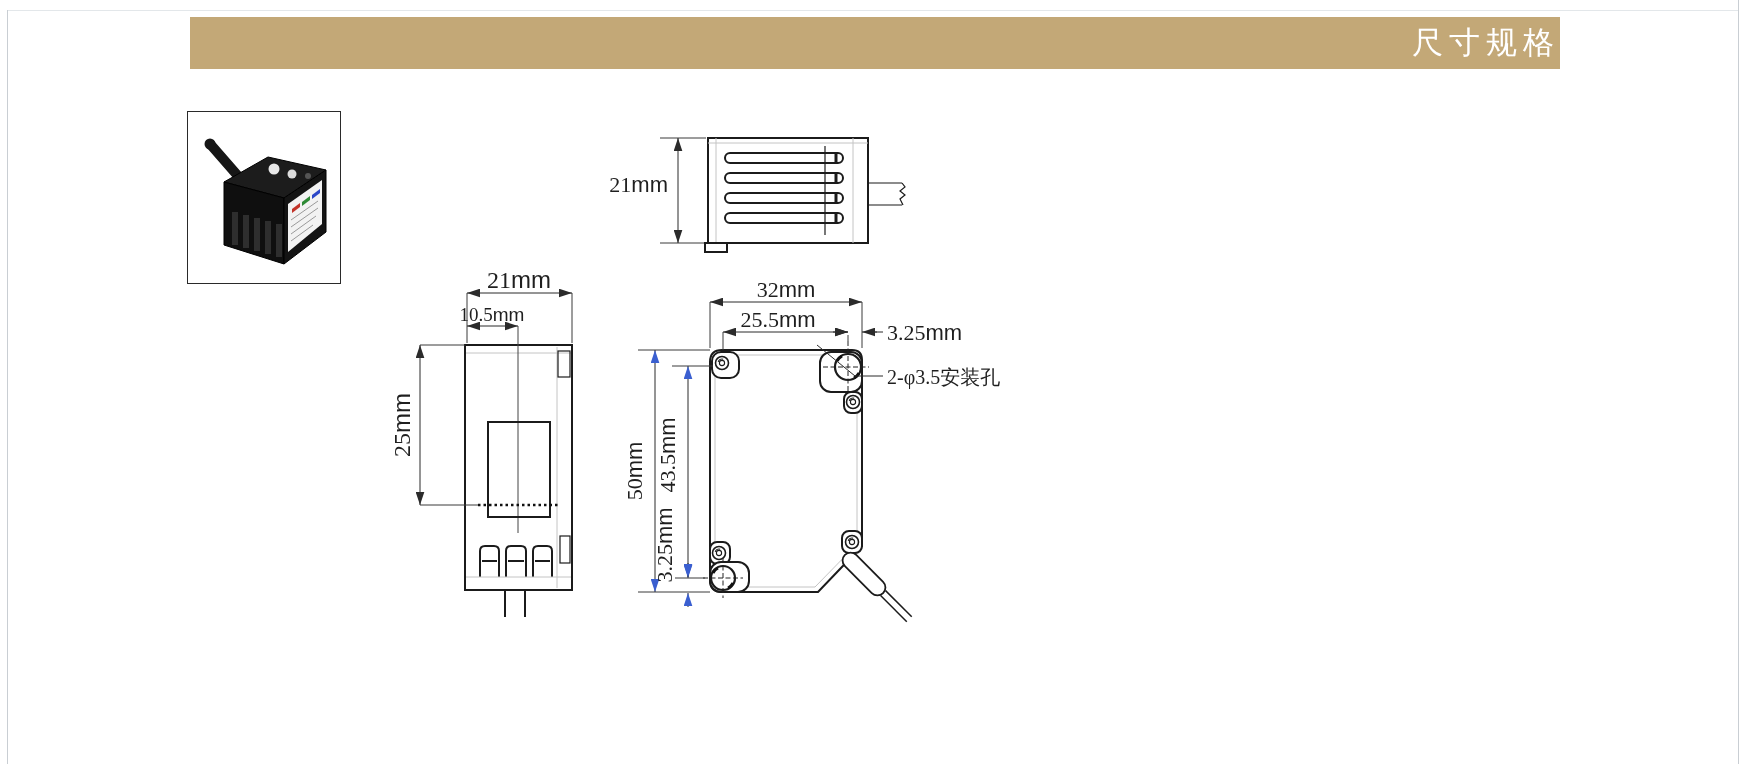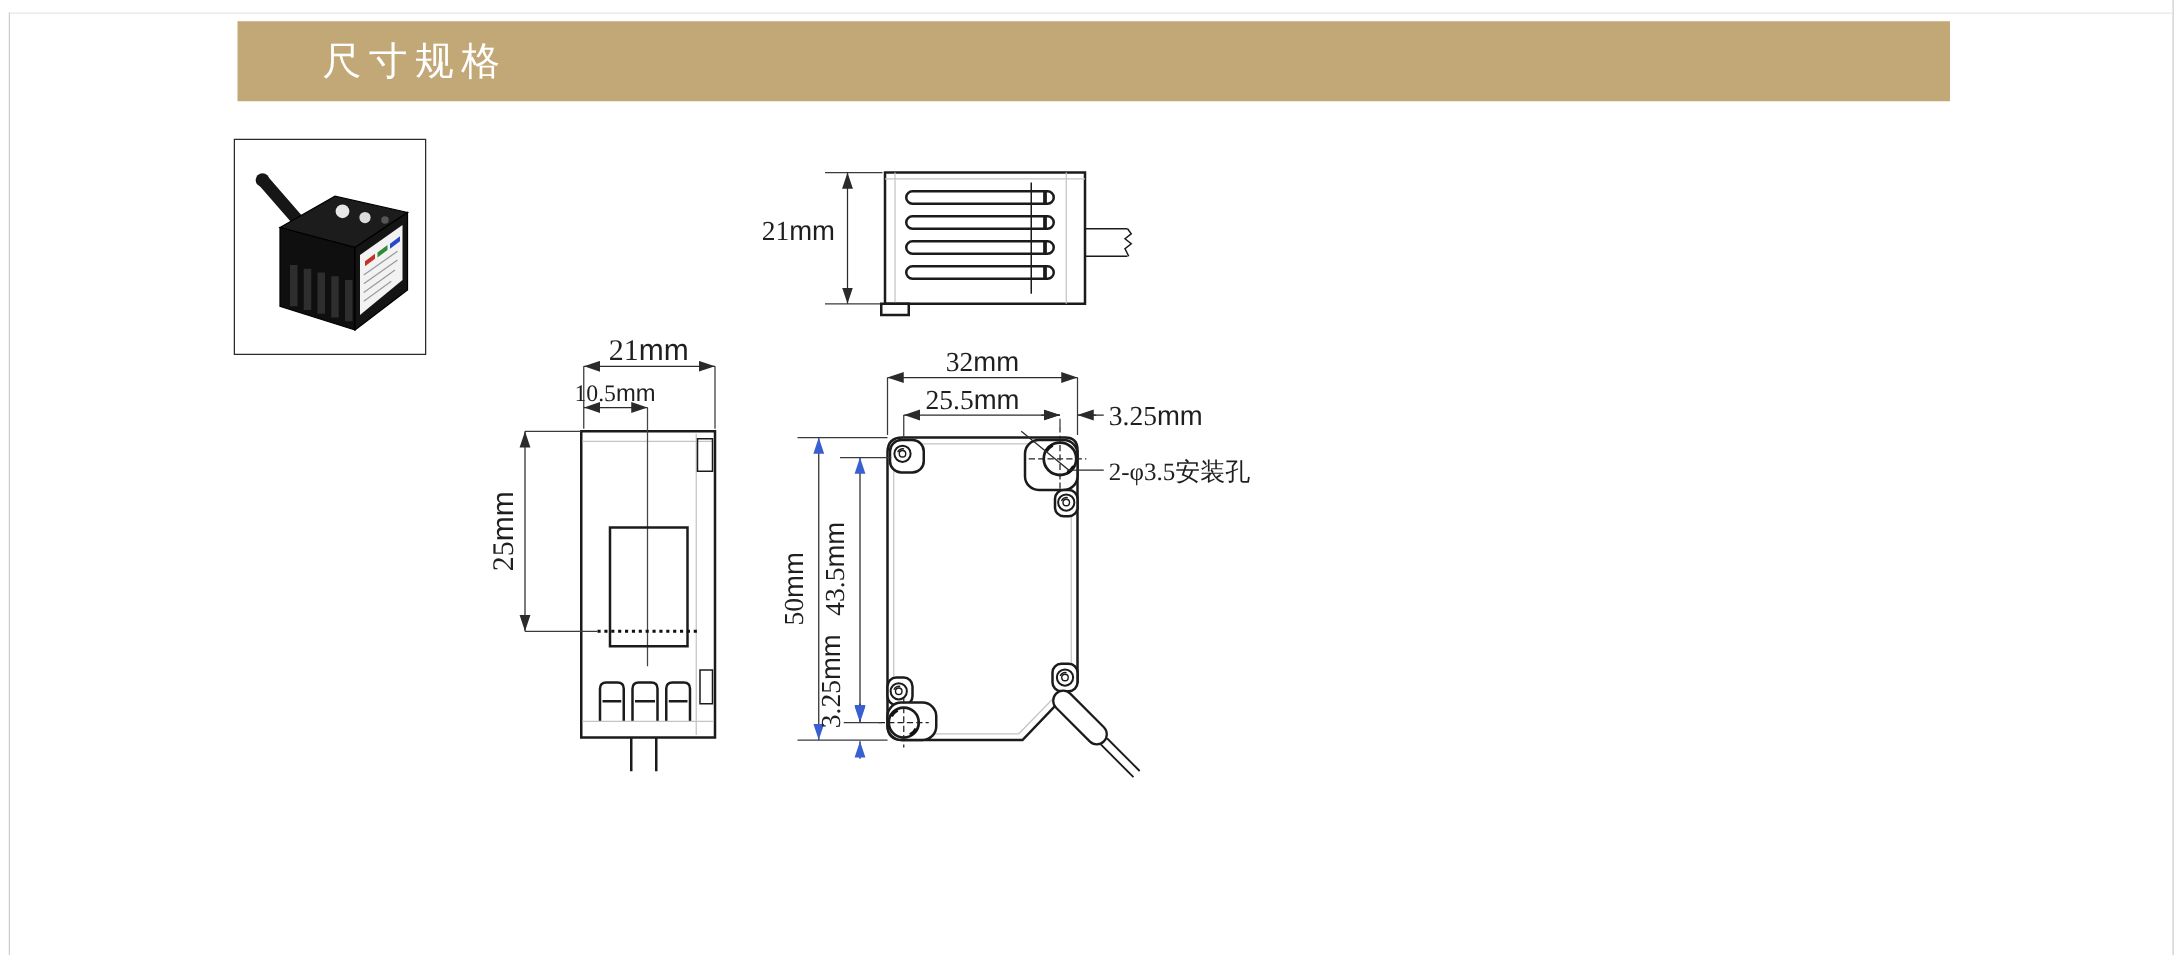--- a/index.html
+++ b/index.html
@@ -2,23 +2,23 @@
 <html><head>
 <meta charset="utf-8">
 <style>
   html,body{margin:0;padding:0;background:#fff;}
   .page{position:relative;width:1745px;height:764px;background:#fff;overflow:hidden;
         font-family:"Liberation Sans","DejaVu Sans",sans-serif;}
   .edge-left,.edge-right{position:absolute;width:1px;background:#c9ced3;}
   .edge-left{left:7px;top:10px;height:754px;}
   .edge-right{left:1738px;top:0;height:764px;}
   .edge-top{position:absolute;left:8px;top:10px;width:1730px;height:1px;background:#e3e7ea;}
-  .section-header{position:absolute;left:190px;top:17px;width:1370px;height:64px;
+  .section-header{position:absolute;left:190px;top:17px;width:1370px;height:52px;
         background:#c3a877;color:#ffffff;display:flex;align-items:center;
-        padding-left:68px;box-sizing:border-box;font-size:31px;letter-spacing:6px;}
+        padding-left:68px;box-sizing:border-box;font-size:31px;letter-spacing:6px;justify-content:flex-end;}
   .photo-box{position:absolute;left:187px;top:111px;width:154px;height:173px;
         border:1px solid #2a2a2a;box-sizing:border-box;background:#fff;}
   .drawing{position:absolute;}
   .tv{left:540px;top:112px;}
   .fv{left:380px;top:255px;}
   .sv{left:565px;top:245px;}
   svg text{fill:#1f1f1f;}
   .num{font-family:"Liberation Serif","DejaVu Serif",serif;}
   .unit{font-family:"Liberation Sans","DejaVu Sans",sans-serif;}
   .note{font-family:"Liberation Serif","DejaVu Serif",serif;}

